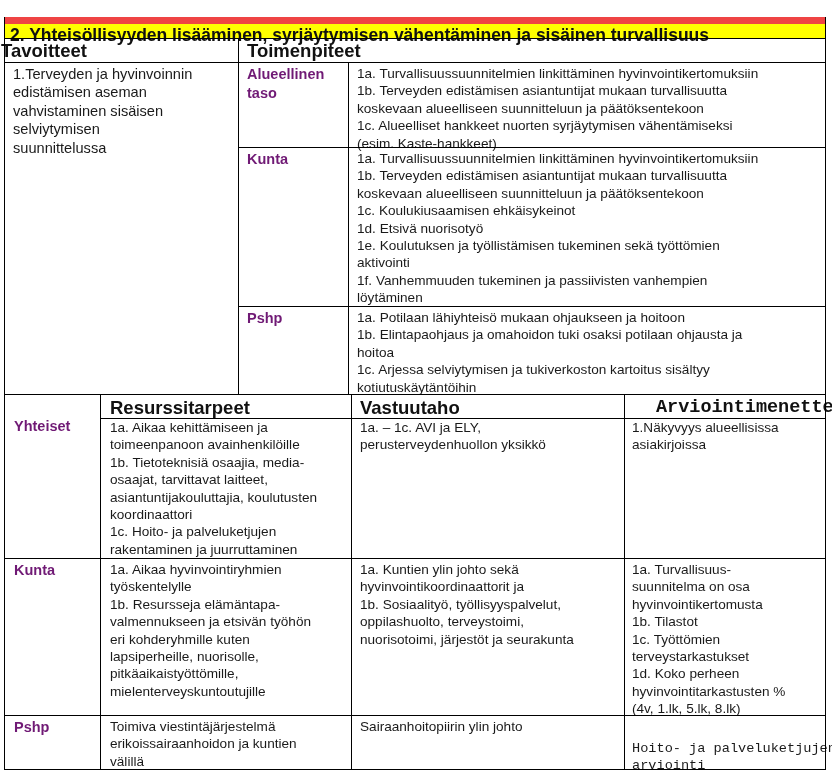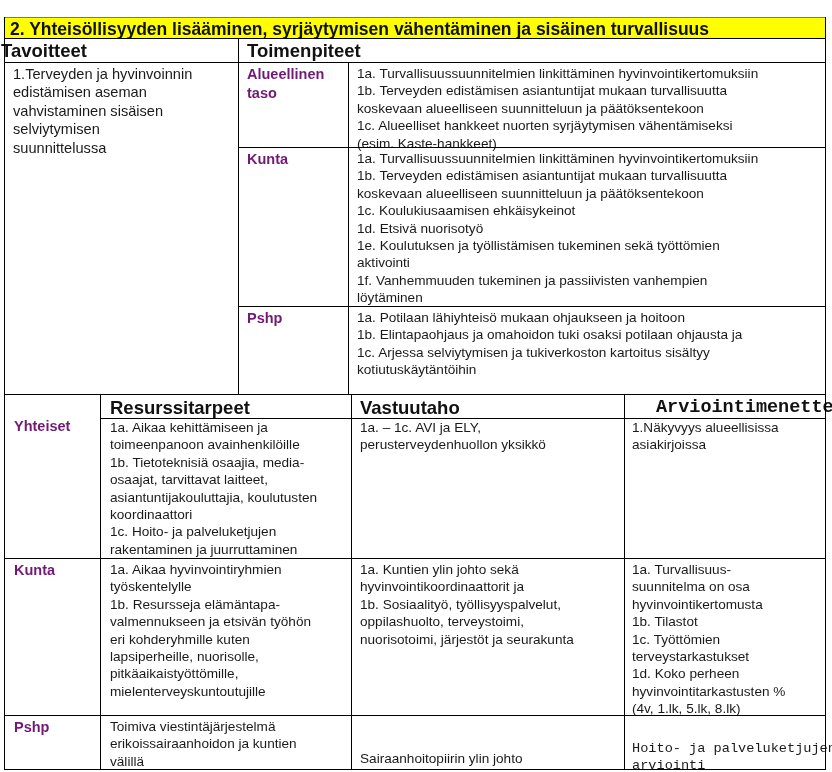--- a/index.html
+++ b/index.html
@@ -2,21 +2,21 @@
 <html><head>
 <meta charset="utf-8">
 <style>
   html, body { margin: 0; padding: 0; background: #ffffff; }
   body { width: 832px; height: 772px; position: relative; overflow: hidden;
          font-family: "Liberation Sans", sans-serif; color: #1a1a1a; }
   .abs { position: absolute; box-sizing: border-box; }
   .hl { position: absolute; height: 1px; background: #000; }
   .vl { position: absolute; width: 1px; background: #000; }
   .title-row { left: 4px; top: 17px; width: 822px; height: 22px; background: #ffff00;
-               border-top: 1px solid #ef4444; }
+               border-top: 7px solid #ef4444; }
   .title-text { position: absolute; left: 6px; top: 1px; font-size: 17.5px; font-weight: bold; color: #111; white-space: nowrap; }
   .h1 { font-size: 18.5px; font-weight: bold; color: #111; white-space: nowrap; }
   .h2 { font-size: 14.5px; font-weight: bold; color: #701a75; white-space: nowrap; line-height: 19px; }
   .txt { font-size: 13.6px; line-height: 17.4px; color: #1a1a1a; }
   .txt div { white-space: nowrap; }
   .goal { font-size: 14.6px; line-height: 18.4px; color: #1a1a1a; }
   .goal div { white-space: nowrap; }
 </style>
 </head>
 <body>
@@ -62,20 +62,21 @@
   <div>1f. Vanhemmuuden tukeminen ja passiivisten vanhempien</div>
   <div>löytäminen</div>
 </div>
 
 <div class="abs h2" style="left:247px; top:309px;">
   <div>Pshp</div>
 </div>
 <div class="abs txt" style="left:357px; top:309px;">
   <div>1a. Potilaan lähiyhteisö mukaan ohjaukseen ja hoitoon</div>
   <div>1b. Elintapaohjaus ja omahoidon tuki osaksi potilaan ohjausta ja</div>
+  <div>hoitoa</div>
   <div>1c. Arjessa selviytymisen ja tukiverkoston kartoitus sisältyy</div>
   <div>kotiutuskäytäntöihin</div>
 </div>
 
 <div class="abs h2" style="left:14px; top:398px;margin-top:19px;">Yhteiset</div>
 <div class="abs h1" style="left:110px; top:397px;">Resurssitarpeet</div>
 <div class="abs h1" style="left:360px; top:397px;">Vastuutaho</div>
 <div class="abs h1" style="left:656px; top:397px;font-family:Liberation Mono, monospace;">Arviointimenettelyt</div>
 
 <div class="abs txt" style="left:110px; top:419px;">
@@ -126,21 +127,21 @@
   <div>hyvinvointitarkastusten %</div>
   <div>(4v, 1.lk, 5.lk, 8.lk)</div>
 </div>
 
 <div class="abs h2" style="left:14px; top:718px;">Pshp</div>
 <div class="abs txt" style="left:110px; top:718px;">
   <div>Toimiva viestintäjärjestelmä</div>
   <div>erikoissairaanhoidon ja kuntien</div>
   <div>välillä</div>
 </div>
-<div class="abs txt" style="left:360px; top:750px;">
+<div class="abs txt" style="left:360px; top:718px;">
   <div>Sairaanhoitopiirin ylin johto</div>
 </div>
 <div class="abs txt" style="left:632px; top:740px;font-family:Liberation Mono, monospace;">
   <div>Hoito- ja palveluketjujen</div>
   <div>arviointi</div>
 </div>
 
 <div class="hl" style="left:4px; top:38px; width:822px;"></div>
 <div class="hl" style="left:4px; top:62px; width:822px;"></div>
 <div class="hl" style="left:238px; top:147px; width:588px;"></div>

